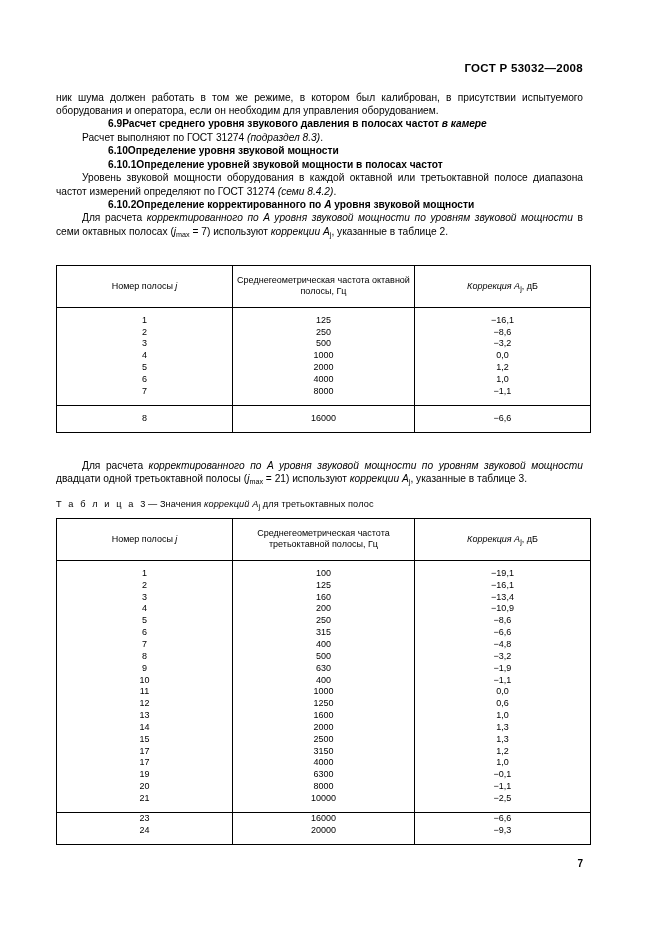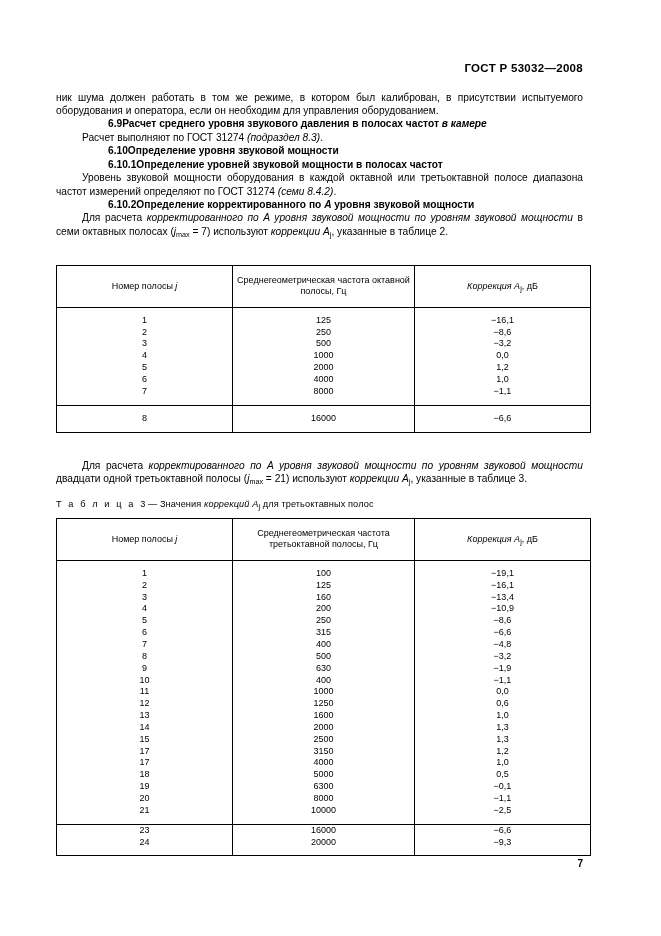--- a/index.html
+++ b/index.html
@@ -308,25 +308,20 @@
             <td>17</td>
             <td>3150</td>
             <td>1,2</td>
           </tr>
           <tr>
             <td>17</td>
             <td>4000</td>
             <td>1,0</td>
           </tr>
           <tr>
-            <td>18</td>
-            <td>5000</td>
-            <td>0,5</td>
-          </tr>
-          <tr>
             <td>19</td>
             <td>6300</td>
             <td>−0,1</td>
           </tr>
           <tr>
             <td>20</td>
             <td>8000</td>
             <td>−1,1</td>
           </tr>
           <tr class="grp-last">

